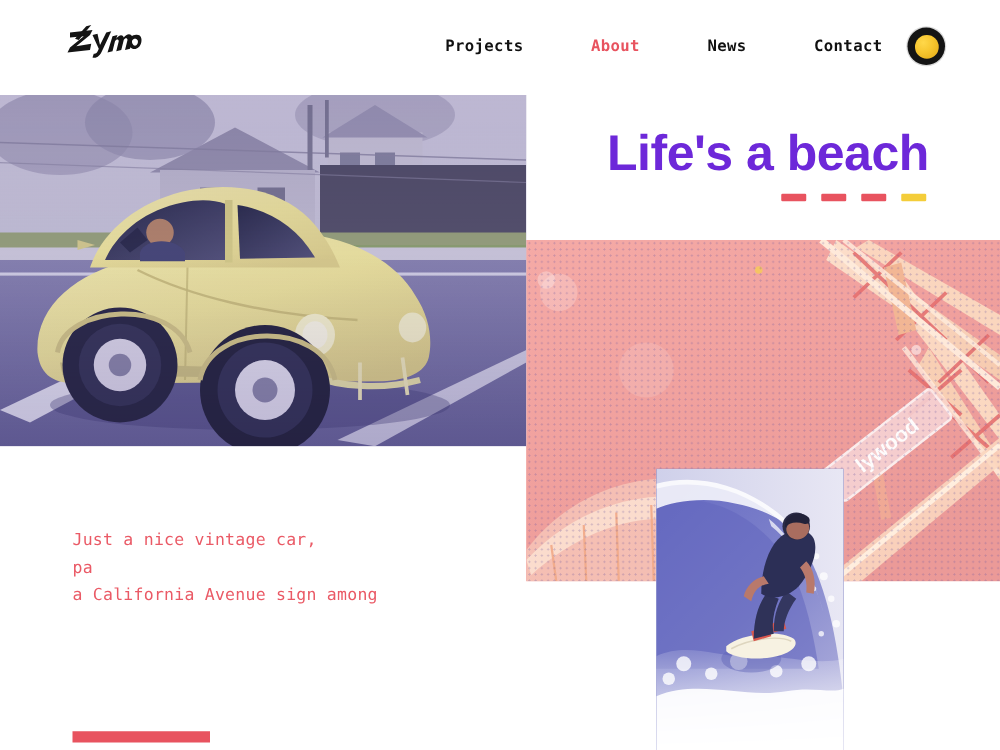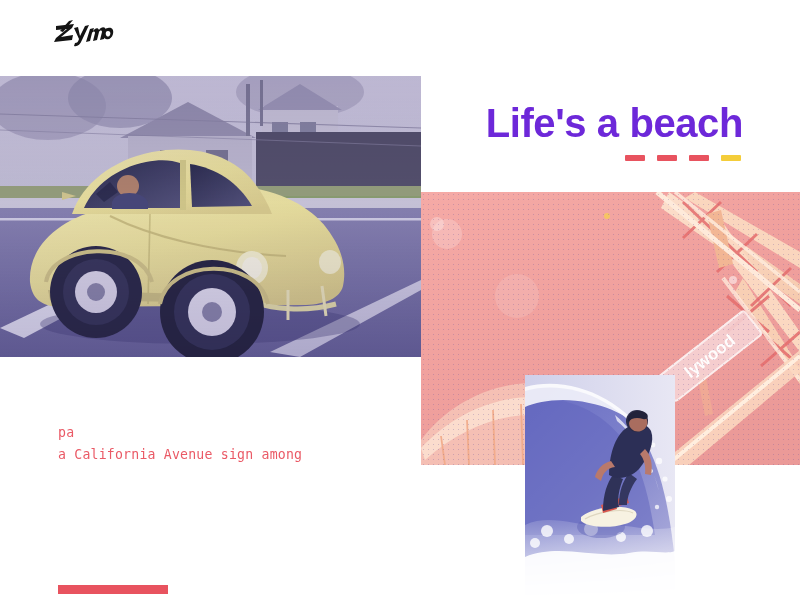--- a/index.html
+++ b/index.html
@@ -469,33 +469,43 @@
           <path d="M22 10 L26 9 L28 18 L33 8 L37 7 L30 22 C28 27 25 29 22 28 L23 25 C25 25 26 24 27 21 Z"></path>
 
           <path d="M38 11 L42 10 L41 13 C43 10 46 9 47 12 C49 9 53 8 54 12 L52 21 L48 22 L50 14 C50 12 48 12 47 14 L45 22 L41 23 L43 15 C43 13 41 13 40 15 L38 23 L34 24 Z"></path>
 
           <path d="M56 10 C60 9 62 12 61 16 C60 20 57 22 54 21 C51 20 50 16 52 13 C53 11 54 10 56 10 Z
                    M56 13 C54 13 53 15 54 17 C55 19 57 19 58 17 C59 15 58 13 56 13 Z"></path>
         </g>
       </svg>
     </a>
 
+    <nav class="nav">
+      <a class="nav-link" href="#">Projects</a>
+      <a class="nav-link active" href="#">About</a>
+      <a class="nav-link" href="#">News</a>
+      <a class="nav-link" href="#">Contact</a>
+      <div class="nav-badge">
+        <div class="nav-badge-inner"></div>
+      </div>
+    </nav>
 
   </header>
 
   <div class="headline-block">
     <h1 class="headline">Life's a beach</h1>
     <div class="dash-row">
       <span class="dash"></span>
       <span class="dash"></span>
       <span class="dash"></span>
       <span class="dash accent"></span>
     </div>
   </div>
 
   <p class="caption">
+    <span class="line">Just a nice vintage car,</span>
     <span class="line">pa</span>
     <span class="line">a California Avenue sign among</span>
   </p>
 
   <div class="bottom-bar"></div>
 
 </div>
 
 </body></html>

